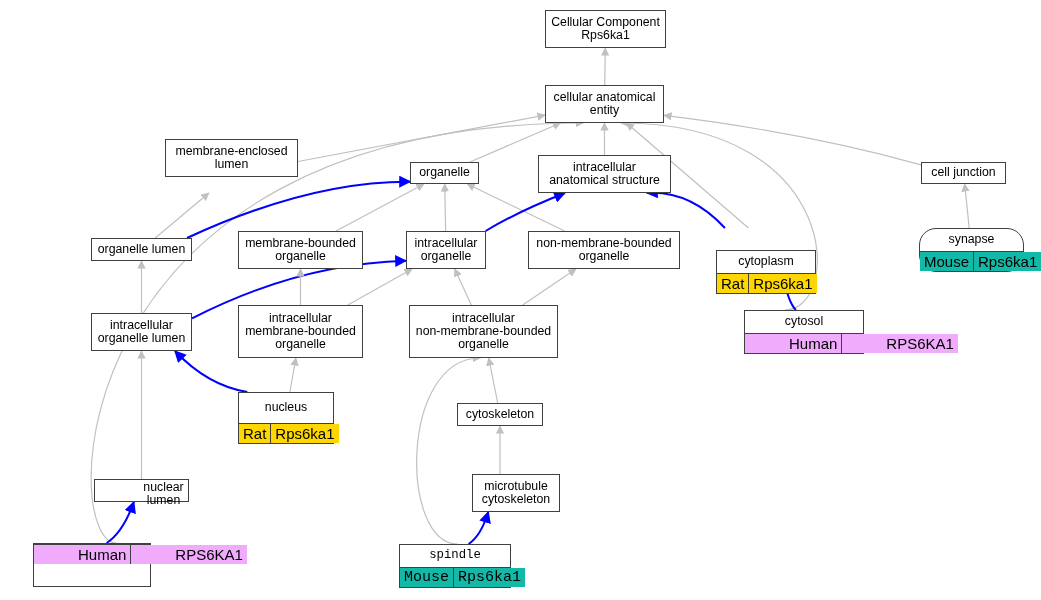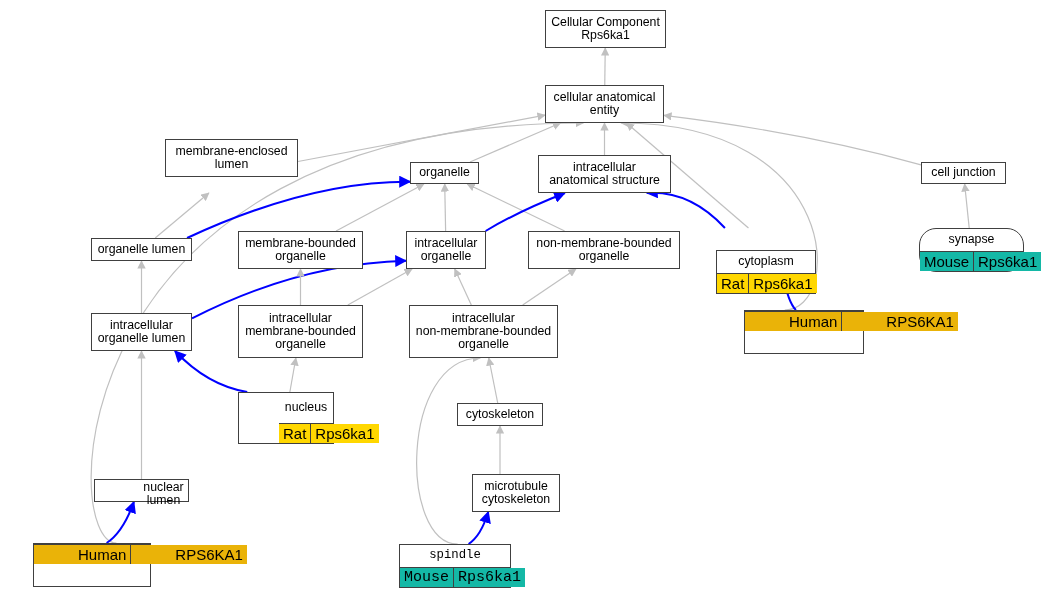--- a/index.html
+++ b/index.html
@@ -55,21 +55,21 @@
     align-items: center;
     justify-content: center;
     font-size: 15px;
     color: #000000;
     padding: 0 4px;
     white-space: nowrap;
   }
   .species-cell.sp-org { flex: 0 0 auto; border-right: 1.6px solid #404040; }
   .species-cell.sp-gene { flex: 1 1 auto; }
   .sp-rat   { background: #ffd700; }
-  .sp-human { background: #eab308; padding-left: 44px; }
+  .sp-human { background: #f0abfc; padding-left: 44px; }
   .sp-mouse { background: #14b8a6; }
 </style>
 </head>
 <body>
 
 <div id="stage">
   <svg id="edge-layer" viewBox="0 0 1041 600" width="1041" height="600">
     <defs>
       <marker id="ah-gray" viewBox="0 0 10 10" refX="9" refY="5" markerWidth="7" markerHeight="7" orient="auto-start-reverse">
         <path d="M 0 0 L 10 5 L 0 10 z" fill="#c0c0c0"></path>
@@ -172,26 +172,27 @@
         <div class="node-title">intracellular
 membrane-bounded
 organelle</div>
       </div>
       <div class="node" style="left: 409px; top: 305px; width: 149px; height: 53px;">
         <div class="node-title">intracellular
 non-membrane-bounded
 organelle</div>
       </div>
       <div class="node" style="left: 744px; top: 310px; width: 120px; height: 44px;">
+        <div class="node-title">cytosol</div>
         <div class="species-bar">
           <div class="species-cell sp-org sp-human">Human</div>
           <div class="species-cell sp-gene sp-human">RPS6KA1</div>
         </div>
       </div>
-      <div class="node" style="left: 238px; top: 392px; width: 96px; height: 52px; padding-left: 40px;">
+      <div class="node" style="left: 238px; top: 392px; width: 96px; height: 52px;">
         <div class="node-title">nucleus</div>
         <div class="species-bar">
           <div class="species-cell sp-org sp-rat">Rat</div>
           <div class="species-cell sp-gene sp-rat">Rps6ka1</div>
         </div>
       </div>
       <div class="node" style="left: 457px; top: 403px; width: 86px; height: 23px;">
         <div class="node-title">cytoskeleton</div>
       </div>
       <div class="node" style="left: 472px; top: 474px; width: 88px; height: 38px;">

